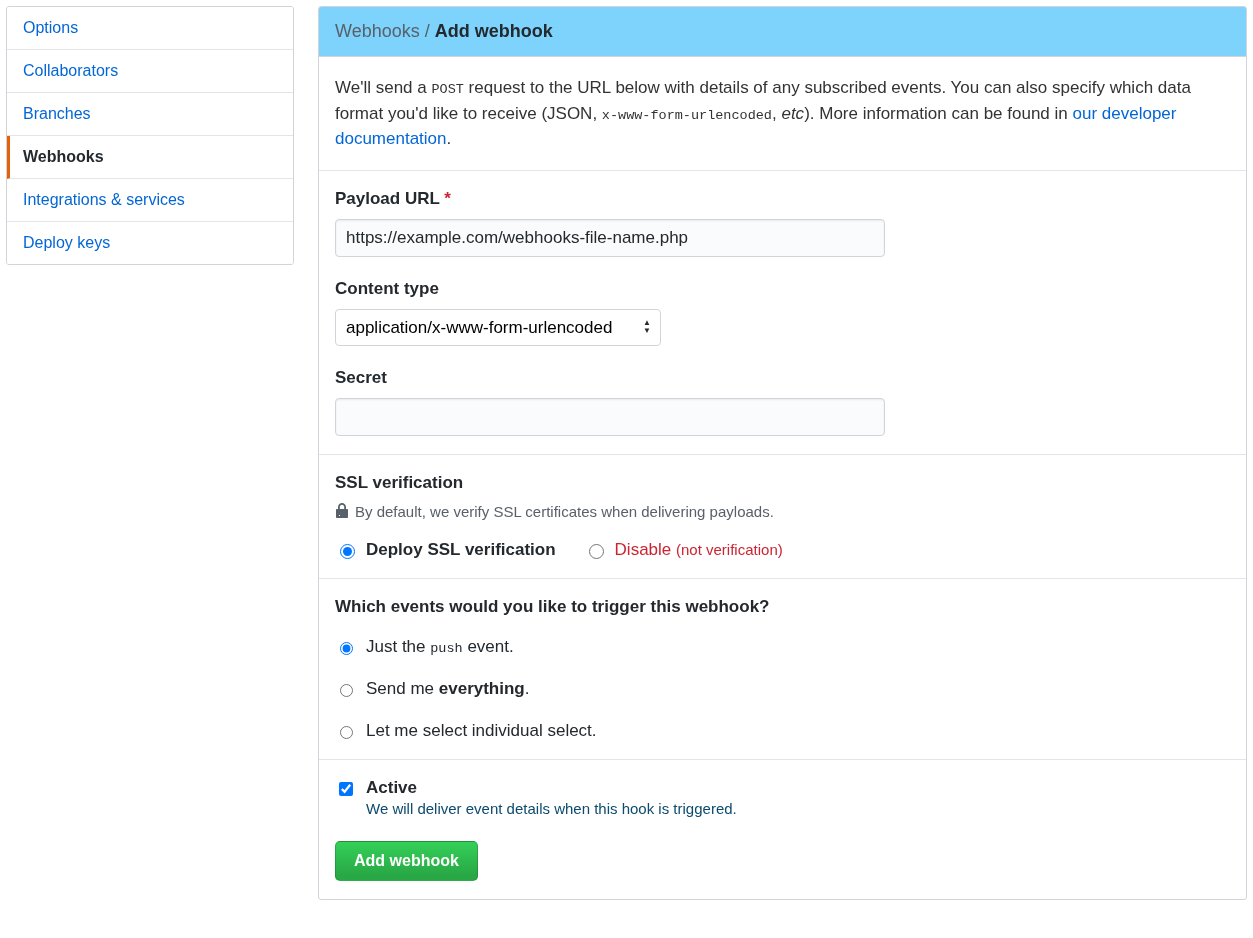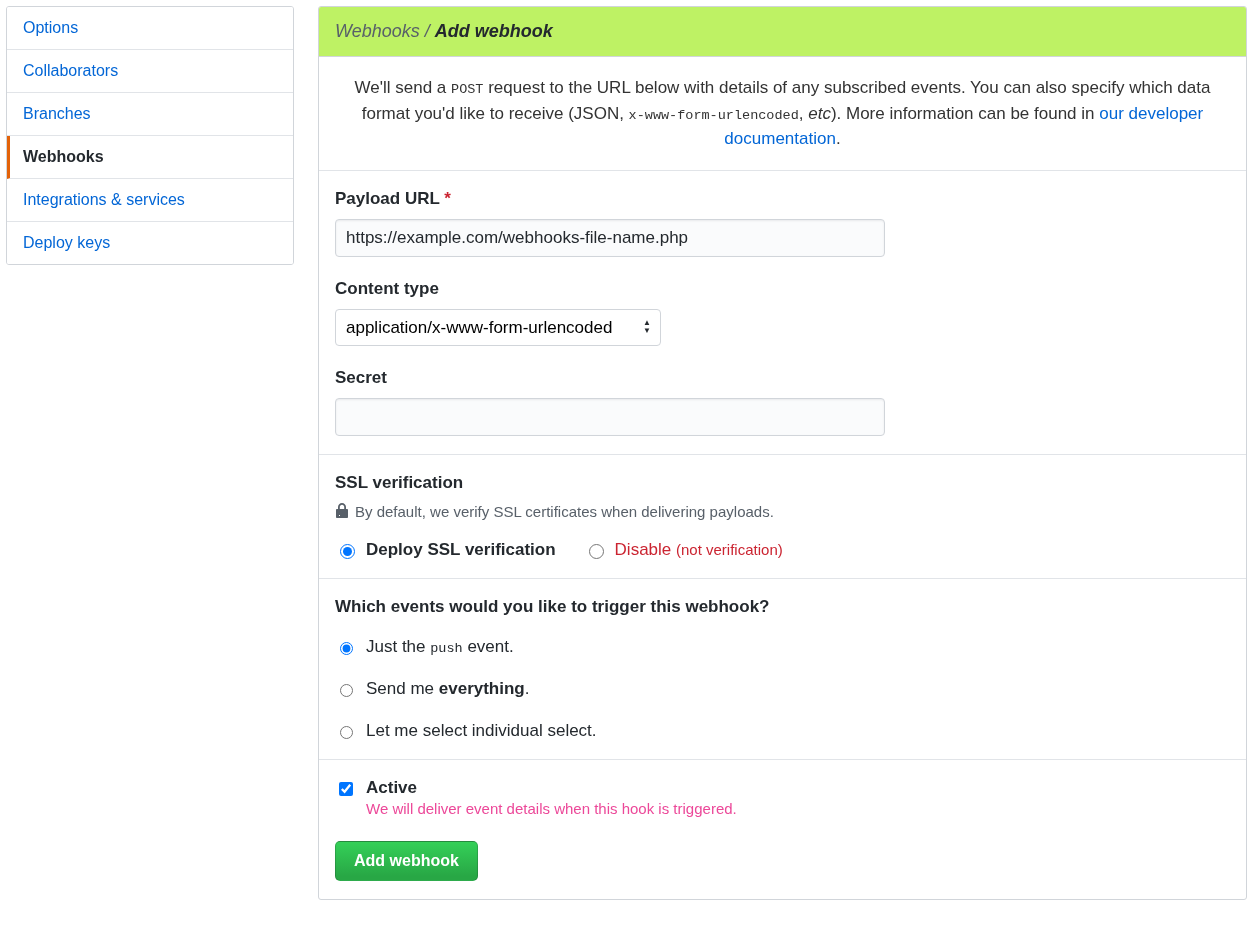--- a/index.html
+++ b/index.html
@@ -39,31 +39,30 @@
     padding-left: 13px;
     cursor: default;
   }
   .main {
     flex: 1;
     border: 1px solid #d1d5da;
     border-radius: 3px;
     overflow: hidden;
   }
   .main-header {
-    background: #bef264;
+    background: #7dd3fc;
     border-bottom: 1px solid #d1d5da;
     padding: 14px 16px;
     font-size: 18px;
-    font-style: italic;
   }
   .main-header .bc-parent { color: #586069; font-weight: 400; }
   .main-header .bc-sep { color: #586069; font-weight: 400; }
   .main-header .bc-current { color: #24292e; font-weight: 600; }
   .section { padding: 18px 16px; }
-  .intro { border-bottom: 1px solid #e1e4e8; text-align: center; }
+  .intro { border-bottom: 1px solid #e1e4e8; }
   .intro p { margin: 0; font-size: 17px; color: #333; line-height: 1.5; }
   .intro a { color: #0366d6; text-decoration: none; }
   code.inline { font-family: SFMono-Regular, Consolas, "Liberation Mono", Menlo, monospace; font-size: 13.5px; }
   em.it { font-style: italic; }
   .form-group { margin-bottom: 22px; }
   .form-group:last-child { margin-bottom: 0; }
   .form-label { display: block; font-size: 17px; font-weight: 600; color: #24292e; margin-bottom: 10px; }
   .req { color: #cb2431; }
   .form-control {
     width: 550px;
@@ -111,21 +110,21 @@
   .radio-item label { cursor: pointer; }
   .danger { color: #cb2431; }
   .danger .sub { font-size: 15px; }
   .events-heading { font-size: 17px; font-weight: 600; margin: 0 0 20px 0; }
   .event-option { display: flex; align-items: center; gap: 10px; font-size: 17px; margin-bottom: 22px; margin-top: 12px; }
   .event-option:last-child { margin-bottom: 0; }
   .event-option .strong { font-weight: 600; }
   .active-row { display: flex; align-items: flex-start; gap: 10px; margin-bottom: 24px; }
   .active-row input[type=checkbox] { margin-top: 4px; width: 14px; height: 14px; }
   .active-label { font-size: 17px; font-weight: 600; }
-  .active-desc { font-size: 15px; color: #ec4899; margin-top: 2px; }
+  .active-desc { font-size: 15px; color: #0c4a6e; margin-top: 2px; }
   .btn-primary {
     background: #2ea44f;
     background-image: linear-gradient(-180deg,#34d058,#28a745 90%);
     color: #fff;
     border: 1px solid rgba(27,31,35,.2);
     border-radius: 5px;
     padding: 10px 18px;
     font-size: 16px;
     font-weight: 600;
     cursor: pointer;

